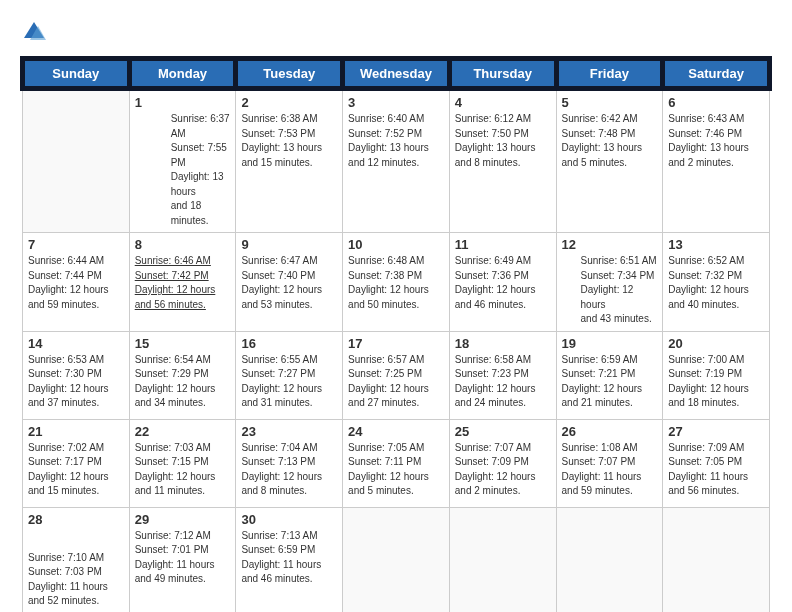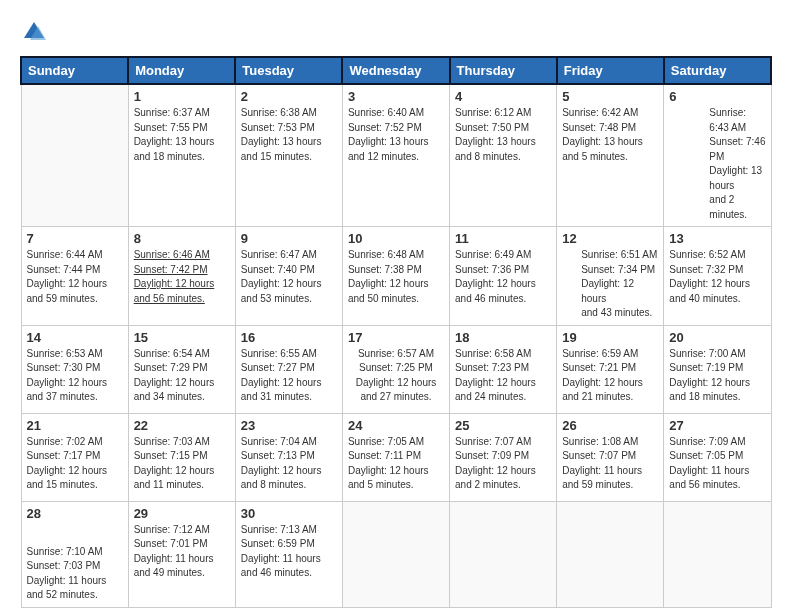--- a/index.html
+++ b/index.html
@@ -57,22 +57,22 @@
       width: 100%;
       border-collapse: collapse;
       flex: 1;
     }
     .calendar th {
       background: #2a6db5;
       color: #fff;
       font-size: 13px;
       font-weight: bold;
       padding: 5px 6px;
-      text-align: left;
-      border: 2px solid #0f172a;
+      text-align: center;
+      border: 5px solid #0f172a;
     }
     .calendar td {
       border: 1px solid #ccc;
       vertical-align: top;
       padding: 4px 5px;
       font-size: 10.5px;
       color: #333;
       width: calc(100% / 7);
       height: 88px;
     }
@@ -122,21 +122,21 @@
         <th>Thursday</th>
         <th>Friday</th>
         <th>Saturday</th>
       </tr>
     </thead>
     <tbody id="calendar-body">
     <tr>
           <td class="empty"></td>
           <td>
             <span class="day-num">1</span>
-            <div class="day-info" style="white-space: pre-line;">Sunrise: 6:37 AM
+            <div class="day-info" style="white-space: pre-line; margin-left: 36px;">Sunrise: 6:37 AM
 Sunset: 7:55 PM
 Daylight: 13 hours
 and 18 minutes.</div>
           </td>
           <td>
             <span class="day-num">2</span>
             <div class="day-info" style="white-space: pre-line;">Sunrise: 6:38 AM
 Sunset: 7:53 PM
 Daylight: 13 hours
 and 15 minutes.</div>
@@ -157,21 +157,21 @@
           </td>
           <td>
             <span class="day-num">5</span>
             <div class="day-info" style="white-space: pre-line;">Sunrise: 6:42 AM
 Sunset: 7:48 PM
 Daylight: 13 hours
 and 5 minutes.</div>
           </td>
           <td>
             <span class="day-num">6</span>
-            <div class="day-info" style="white-space: pre-line; margin-left: 40px;">Sunrise: 6:43 AM
+            <div class="day-info" style="white-space: pre-line;">Sunrise: 6:43 AM
 Sunset: 7:46 PM
 Daylight: 13 hours
 and 2 minutes.</div>
           </td>
         </tr>
         <tr>
           <td>
             <span class="day-num">7</span>
             <div class="day-info" style="white-space: pre-line;">Sunrise: 6:44 AM
 Sunset: 7:44 PM
@@ -238,21 +238,21 @@
           </td>
           <td>
             <span class="day-num">16</span>
             <div class="day-info" style="white-space: pre-line;">Sunrise: 6:55 AM
 Sunset: 7:27 PM
 Daylight: 12 hours
 and 31 minutes.</div>
           </td>
           <td>
             <span class="day-num">17</span>
-            <div class="day-info" style="white-space: pre-line; text-align: center;">Sunrise: 6:57 AM
+            <div class="day-info" style="white-space: pre-line;">Sunrise: 6:57 AM
 Sunset: 7:25 PM
 Daylight: 12 hours
 and 27 minutes.</div>
           </td>
           <td>
             <span class="day-num">18</span>
             <div class="day-info" style="white-space: pre-line;">Sunrise: 6:58 AM
 Sunset: 7:23 PM
 Daylight: 12 hours
 and 24 minutes.</div>

